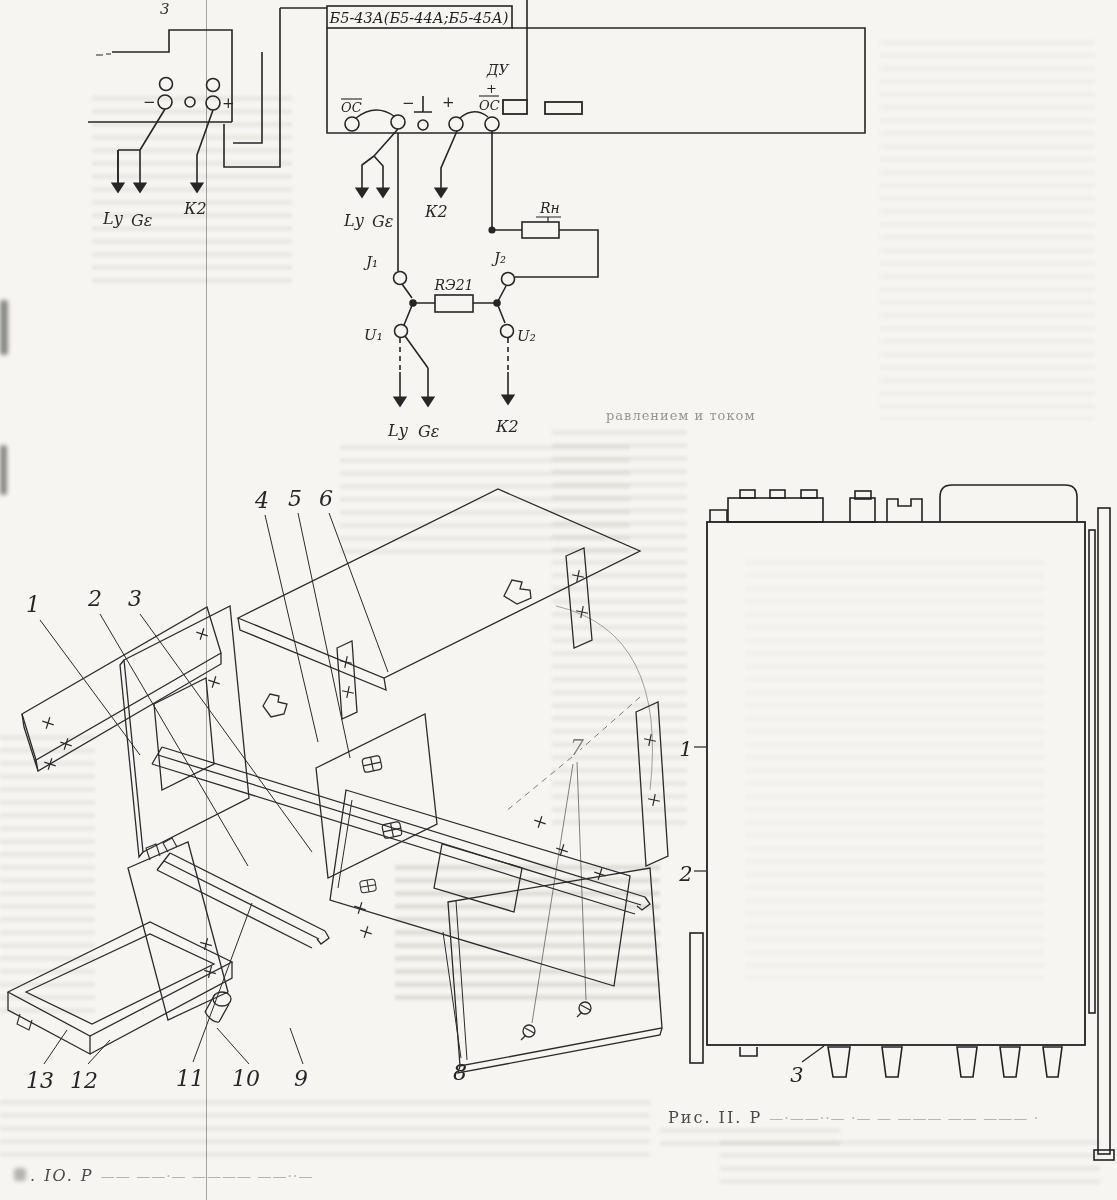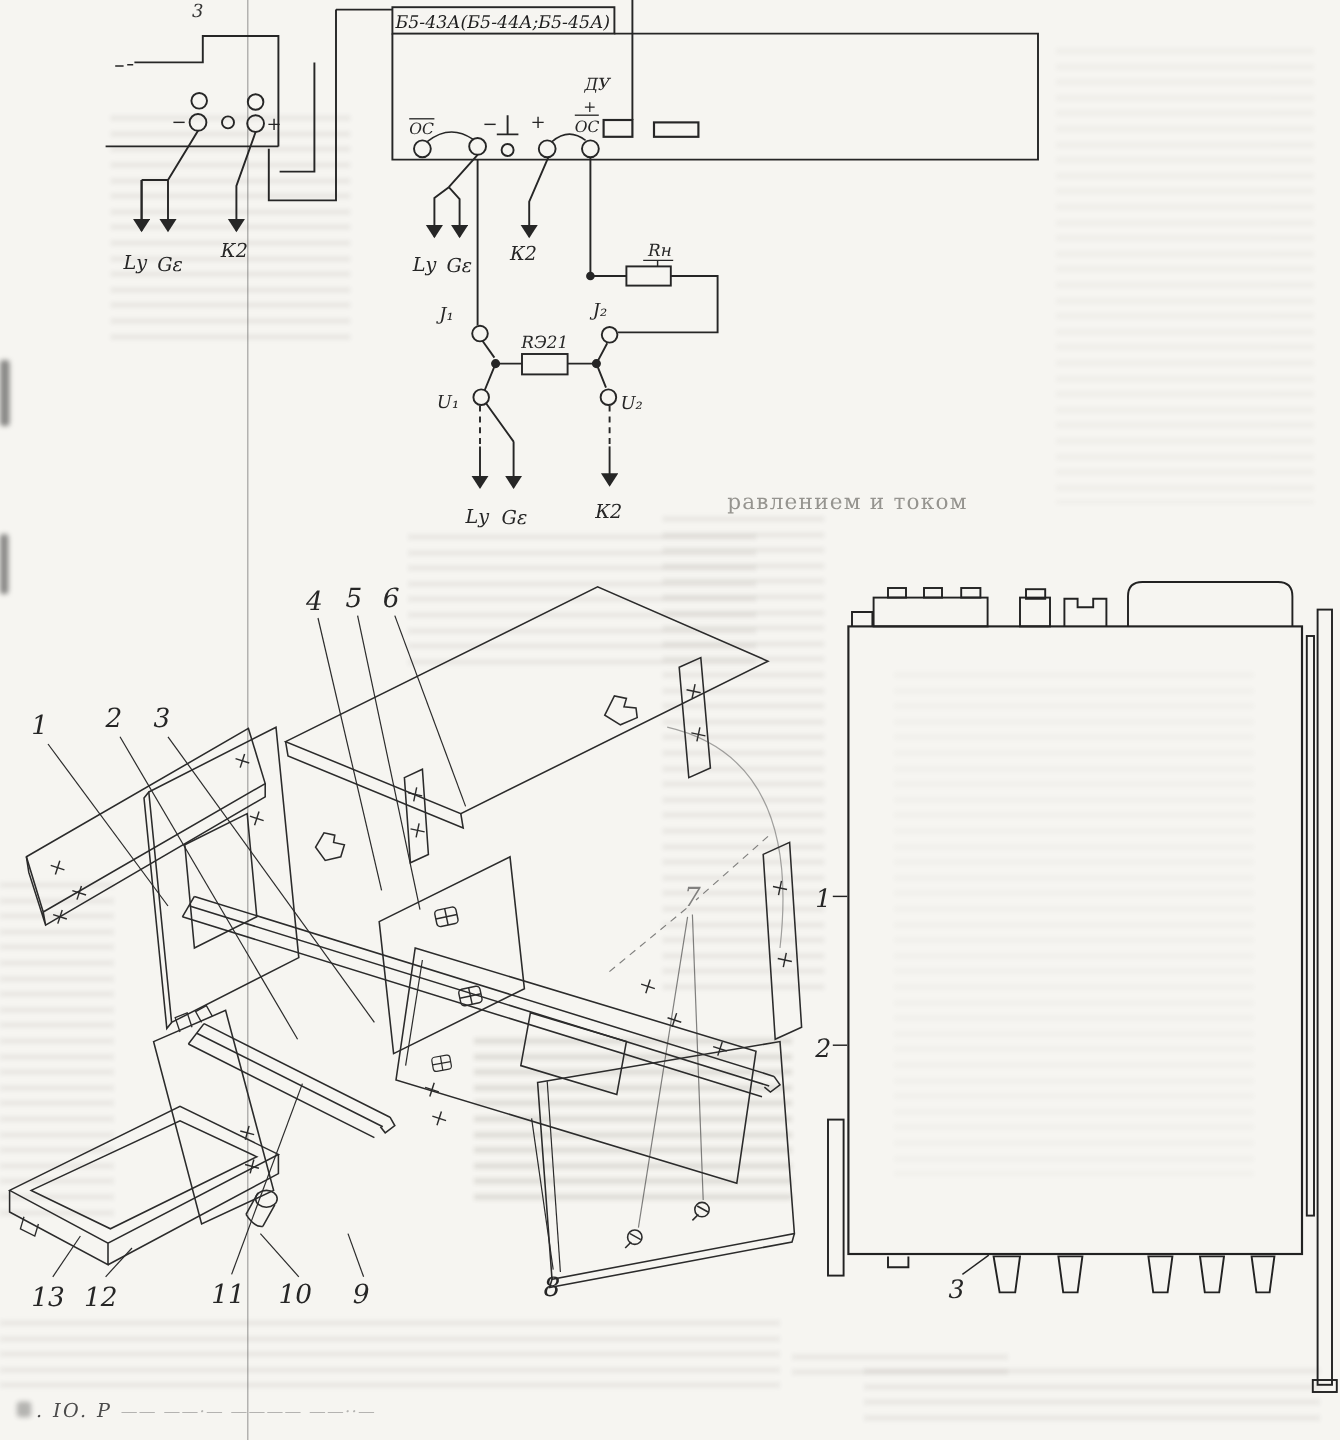--- a/index.html
+++ b/index.html
@@ -23,21 +23,21 @@
   .edgeblob{
     position:absolute; background:rgba(30,30,30,.5); filter:blur(2px); border-radius:3px;
   }
   svg.art{position:absolute; left:0; top:0;}
   .caption{
     position:absolute; color:#4b4b4b; font-size:16px; letter-spacing:2px;
     white-space:nowrap; font-family:"DejaVu Serif", serif;
   }
   .caption .trail{opacity:.38; letter-spacing:1px; font-size:14px;}
   .bleed{
-    position:absolute; color:rgba(70,68,62,.55); font-size:18px; letter-spacing:1px;
+    position:absolute; color:rgba(70,68,62,.55); font-size:13px; letter-spacing:1px;
     filter:blur(.4px); white-space:nowrap; font-family:"DejaVu Serif", serif;
   }
 </style>
 </head>
 <body>
 
 <div class="page">
 
   <div class="smudge light" style="left:92px;top:96px;width:200px;height:195px;"></div>
   <div class="smudge light" style="left:880px;top:40px;width:215px;height:380px;opacity:.25;"></div>
@@ -355,18 +355,22 @@
         <path d="M802,1062 L824,1046" stroke-width="1.2"></path>
         <g fill="#262626" stroke="none" font-size="21" text-anchor="middle">
           <text x="686" y="756">1</text>
           <text x="686" y="881">2</text>
           <text x="797" y="1082">3</text>
         </g>
       </g>
     </g>
   </svg>
 
+  <div class="caption" style="left:668px;top:1108px;">
+    <span>Рис. II. Р</span>
+    <span class="trail">—·——··—  ·—   — ———  ——  ——— ·</span>
+  </div>
   <div class="caption" style="left:30px;top:1166px;font-style:italic;">
     <span>. IO. Р</span>
     <span class="trail">—— ——·—  ————  ——··—</span>
   </div>
 
 </div>
 
 </body></html>

